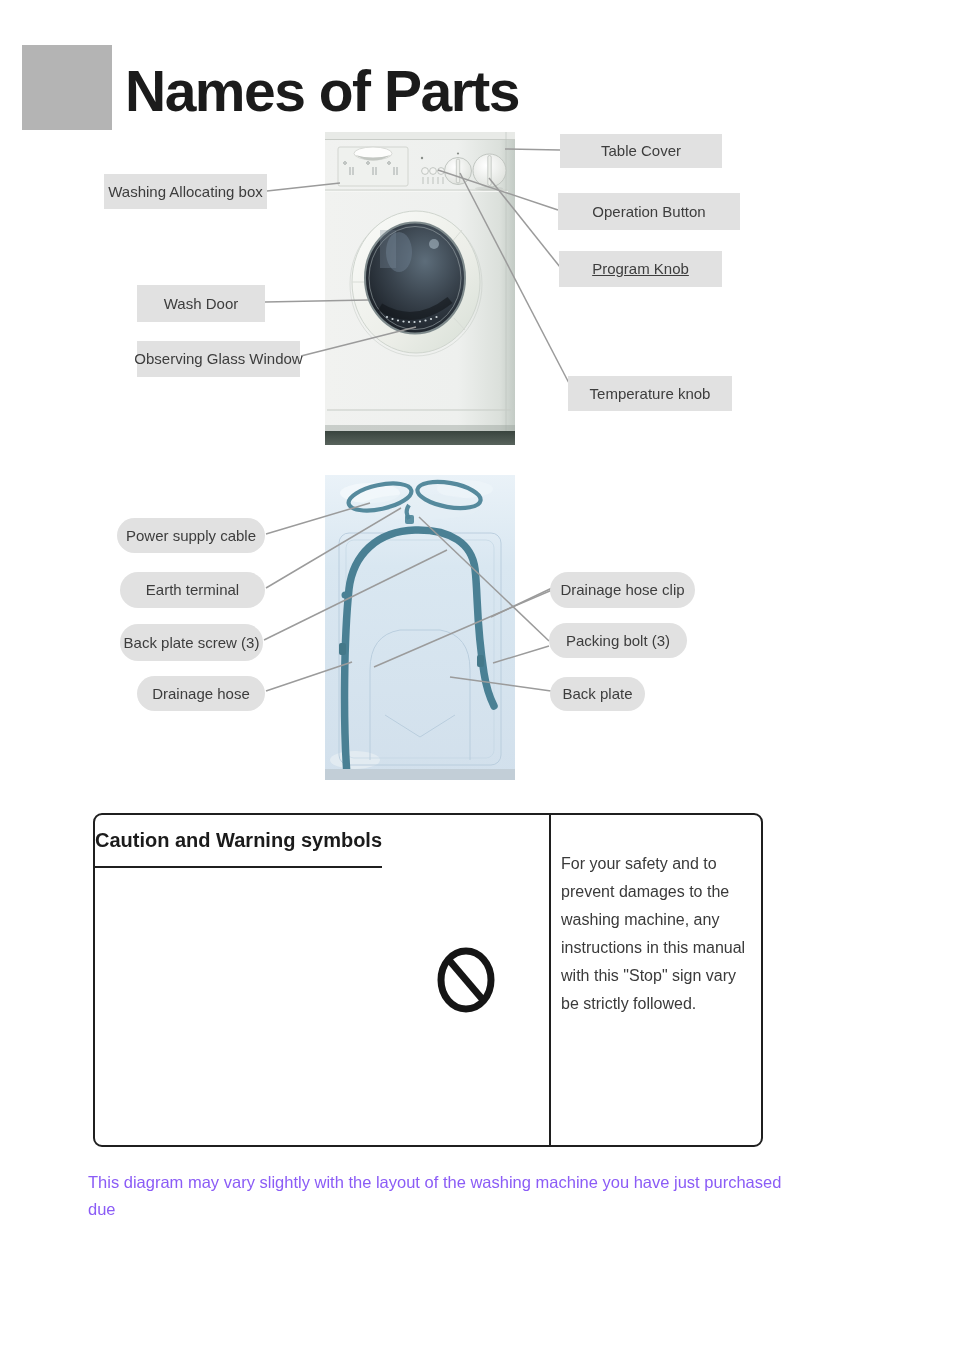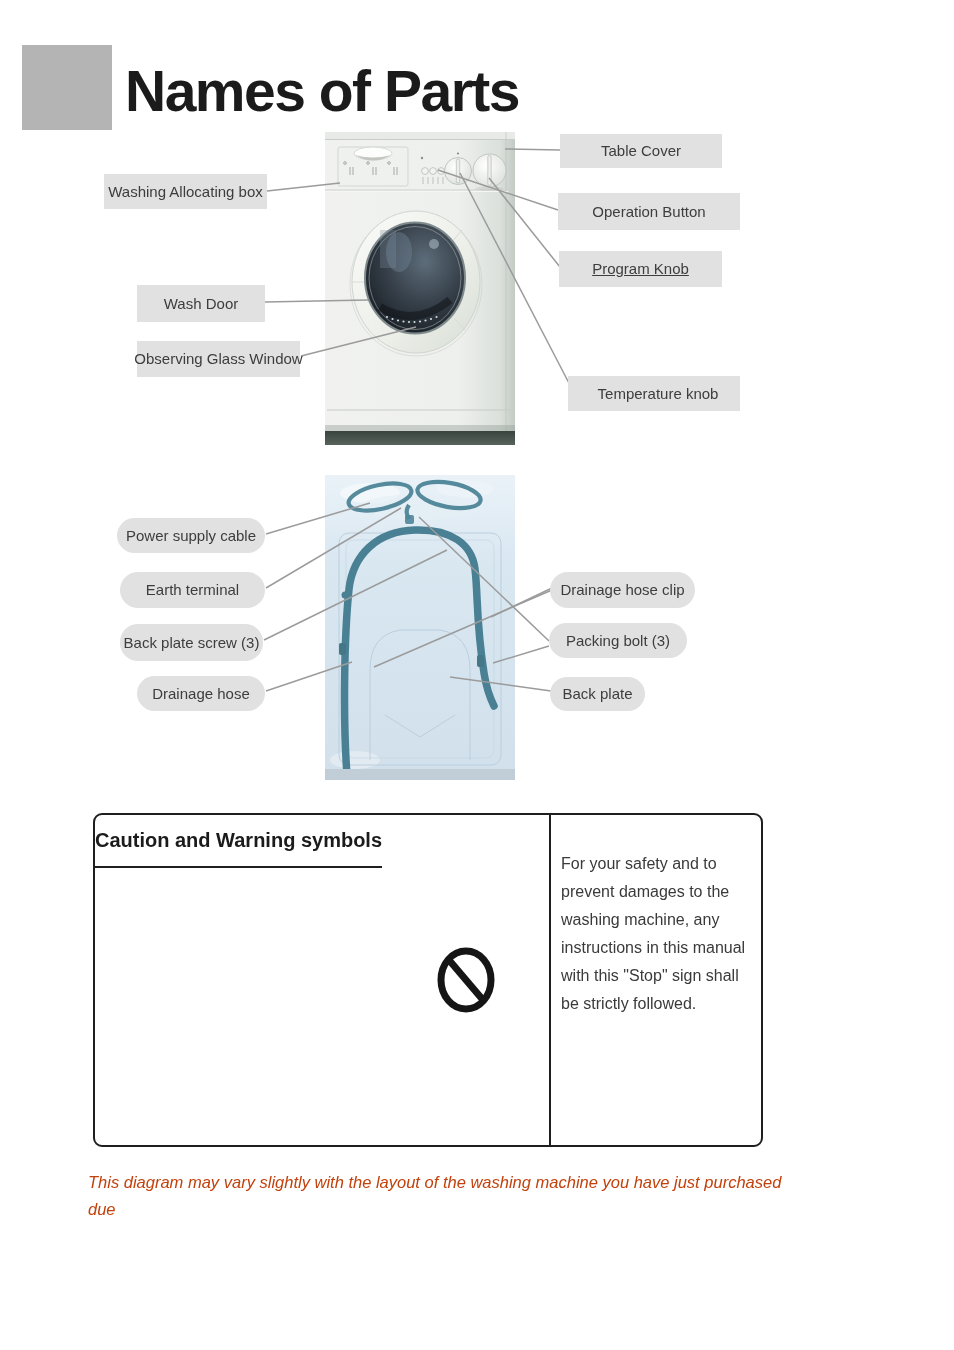--- a/index.html
+++ b/index.html
@@ -33,21 +33,21 @@
   }
   .ct-row { display:flex; border-bottom:2px solid #1f1f1f; }
   .ct-row.last { border-bottom:none; flex:1; }
   .ct-row-1 { height:136px; flex:none; }
   .ct-icon-cell {
     width:167px; flex:none; border-right:2px solid #1f1f1f;
     display:flex; align-items:center; justify-content:center;
   }
   .ct-text { flex:1; padding:35px 12px 0 10px; font-size:16px; color:#3a3a3a; line-height:28px; }
   .ct-text.r2 { }
-  .footnote { position:absolute; left:88px; top:1169px; width:720px; font-size:16.5px; color:#c2410c; line-height:27px;font-style:italic; }
+  .footnote { position:absolute; left:88px; top:1169px; width:720px; font-size:16.5px; color:#8b5cf6; line-height:27px; }
 </style>
 </head>
 <body>
 
 <div class="canvas">
 
   <div class="title-square"></div>
   <div class="page-title">Names of Parts</div>
 
   <svg class="photo" style="left:325px; top:132px;" width="190" height="313" viewBox="0 0 190 313">
@@ -213,42 +213,42 @@
       <line x1="450" y1="677" x2="551" y2="691"></line>
     </g>
   </svg>
 
   <div class="plabel" style="left:560px; top:134px; width:162px; height:34px;">Table Cover</div>
   <div class="plabel" style="left:104px; top:174px; width:163px; height:35px;">Washing Allocating box</div>
   <div class="plabel" style="left:558px; top:193px; width:182px; height:37px;">Operation Button</div>
   <div class="plabel" style="left:559px; top:251px; width:163px; height:36px;text-decoration:underline;">Program Knob</div>
   <div class="plabel" style="left:137px; top:285px; width:128px; height:37px;">Wash Door</div>
   <div class="plabel" style="left:137px; top:341px; width:163px; height:36px;">Observing Glass Window</div>
-  <div class="plabel" style="left:568px; top:376px; width:164px; height:35px;padding-left:8px;">Temperature knob</div>
+  <div class="plabel" style="left:568px; top:376px; width:164px; height:35px;">Temperature knob</div>
 
   <div class="plabel pill" style="left:117px; top:518px; width:148px; height:35px;">Power supply cable</div>
   <div class="plabel pill" style="left:120px; top:572px; width:145px; height:36px;">Earth terminal</div>
   <div class="plabel pill" style="left:120px; top:624px; width:143px; height:37px;">Back plate screw (3)</div>
   <div class="plabel pill" style="left:137px; top:676px; width:128px; height:35px;">Drainage hose</div>
   <div class="plabel pill" style="left:550px; top:572px; width:145px; height:36px;">Drainage hose clip</div>
   <div class="plabel pill" style="left:549px; top:623px; width:138px; height:35px;">Packing bolt (3)</div>
   <div class="plabel pill" style="left:550px; top:677px; width:95px; height:34px;">Back plate</div>
 
   <div class="caution-table">
     <div class="ct-header">Caution and Warning symbols</div>
     <div class="ct-row last">
       <div class="ct-icon-cell">
         <svg width="58" height="66" viewBox="0 0 58 66">
           <ellipse cx="29" cy="33" rx="25" ry="29" fill="none" stroke="#151515" stroke-width="7"></ellipse>
           <line x1="12" y1="13" x2="46" y2="53" stroke="#151515" stroke-width="7"></line>
         </svg>
       </div>
       <div class="ct-text r2">
         <div>For your safety and to prevent damages to the washing machine, any</div>
-        <div>instructions in this manual with this "Stop" sign shall be strictly followed.</div>
+        <div>instructions in this manual with this "Stop" sign vary be strictly followed.</div>
       </div>
     </div>
   </div>
 
   <div class="footnote">
     <div>This diagram may vary slightly with the layout of the washing machine you have just purchased due</div>
   </div>
 
 </div>
 

